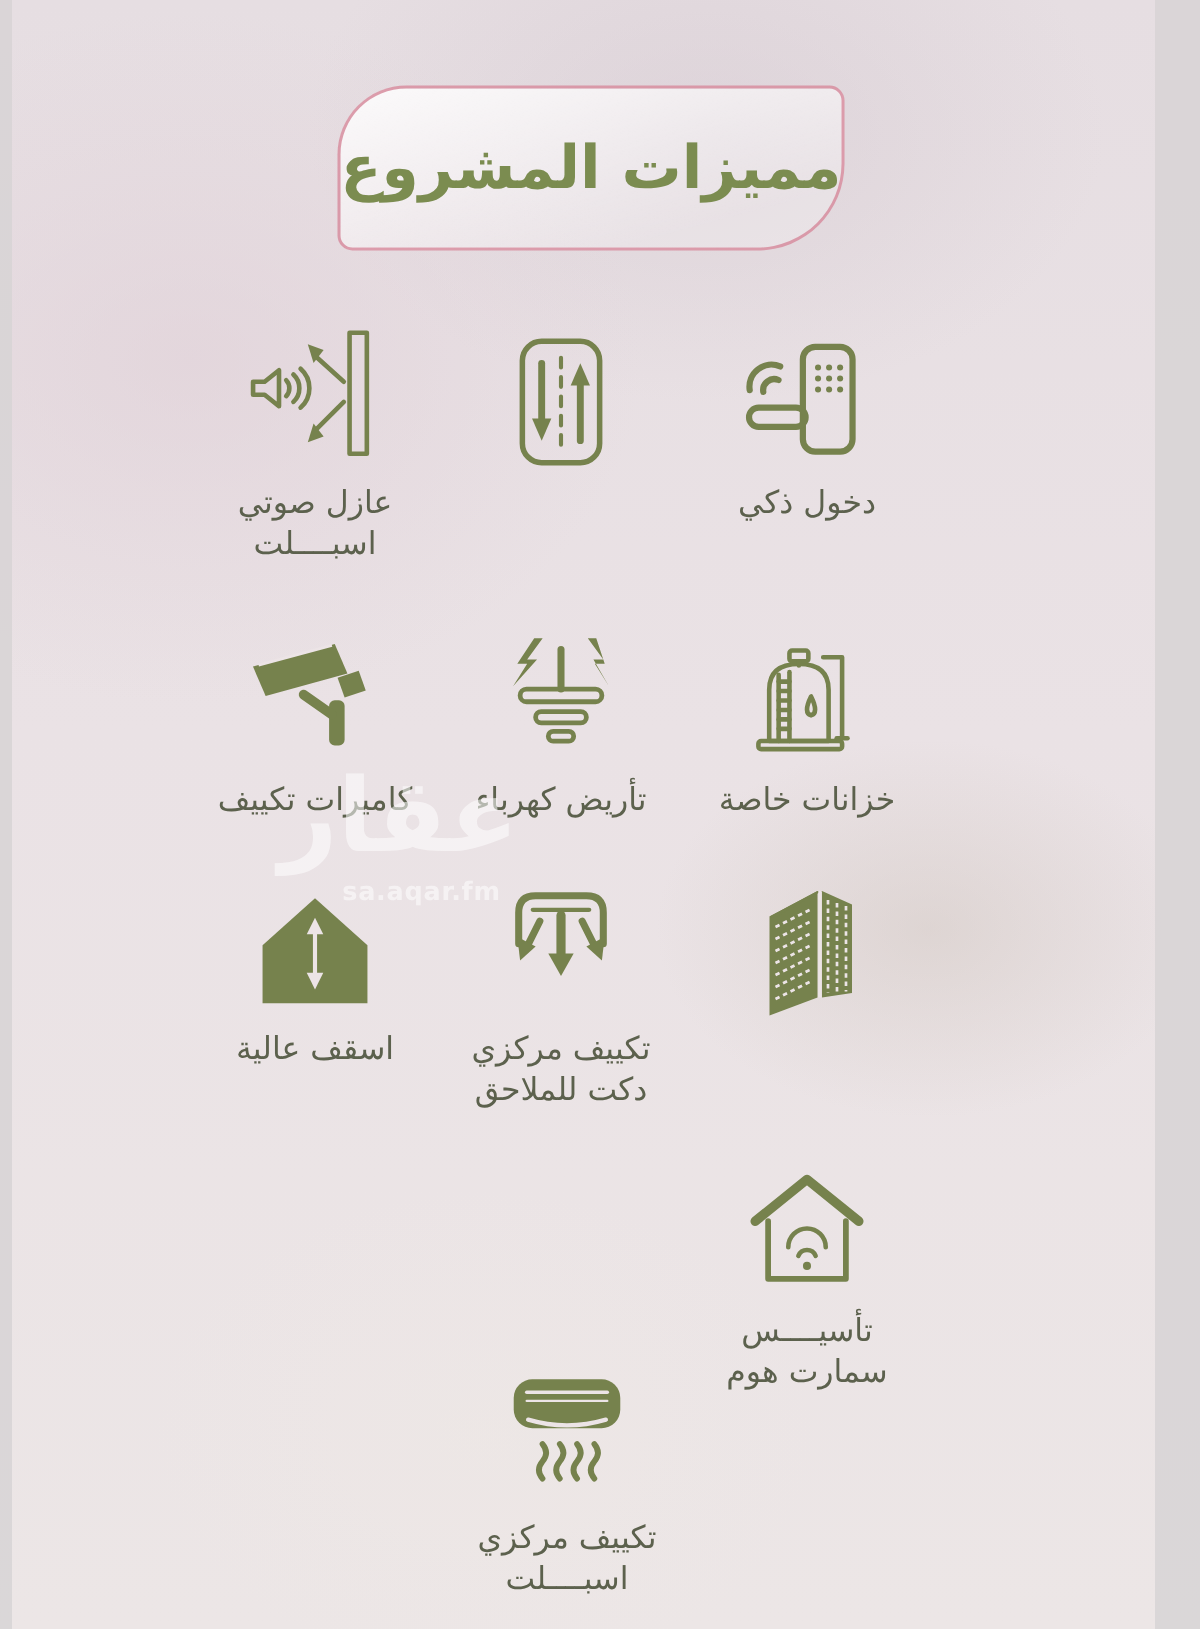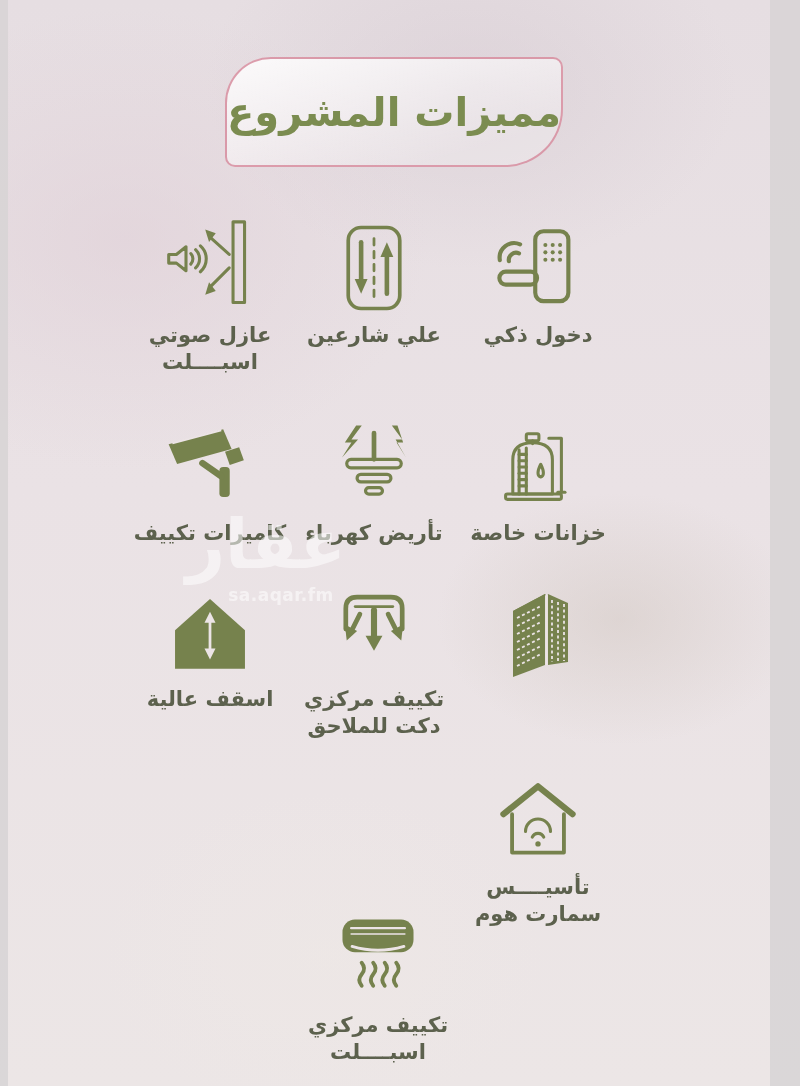--- a/index.html
+++ b/index.html
@@ -42,21 +42,21 @@
   .grid{
     position:absolute;left:150px;top:212px;width:492px;
     display:grid;grid-template-columns:repeat(3,1fr);
     grid-template-rows:198px 166px 188px 172px;
     direction:rtl;
   }
   .tile{display:flex;flex-direction:column;align-items:center;justify-content:flex-start;}
   .icon-box{height:102px;display:flex;align-items:flex-end;justify-content:center;}
   .ic{color:#76824d;display:block;}
   .label{
-    margin-top:8px;text-align:center;font-weight:bold;color:#5c614d;
+    margin-top:8px;text-align:center;font-weight:normal;color:#5c614d;
     font-size:21px;line-height:1.3;
   }
   .label span{display:block;}
   .tile-bottom{
     position:absolute;left:296px;top:902px;width:208px;
     display:flex;flex-direction:column;align-items:center;
   }
 </style>
 </head>
 <body>
@@ -113,24 +113,20 @@
             <rect x="22" y="6" width="56" height="88" rx="14" stroke-width="4"></rect>
             <line x1="50" y1="18" x2="50" y2="82" stroke-width="3" stroke-dasharray="7 7"></line>
             <line x1="36" y1="22" x2="36" y2="64" stroke-width="5"></line>
             <line x1="64" y1="78" x2="64" y2="34" stroke-width="5"></line>
           </g>
           <g fill="currentColor">
             <polygon points="29,62 43,62 36,78"></polygon>
             <polygon points="57,38 71,38 64,22"></polygon>
           </g>
         </svg>
-      </div>
-      <div class="label">
-        <span>علي شارعين</span>
-        <span></span>
       </div>
     </div>
 
     <div class="tile">
       <div class="icon-box">
         <svg class="ic" width="96" height="96" viewBox="0 0 100 100">
           <g fill="none" stroke="currentColor" stroke-width="3.2" stroke-linecap="round" stroke-linejoin="round">
             <rect x="74" y="4" width="12" height="84"></rect>
             <polygon points="7,38 15,38 25,30 25,55 15,47 7,47"></polygon>
             <path d="M30,37 a8,8 0 0 1 0,11"></path>

